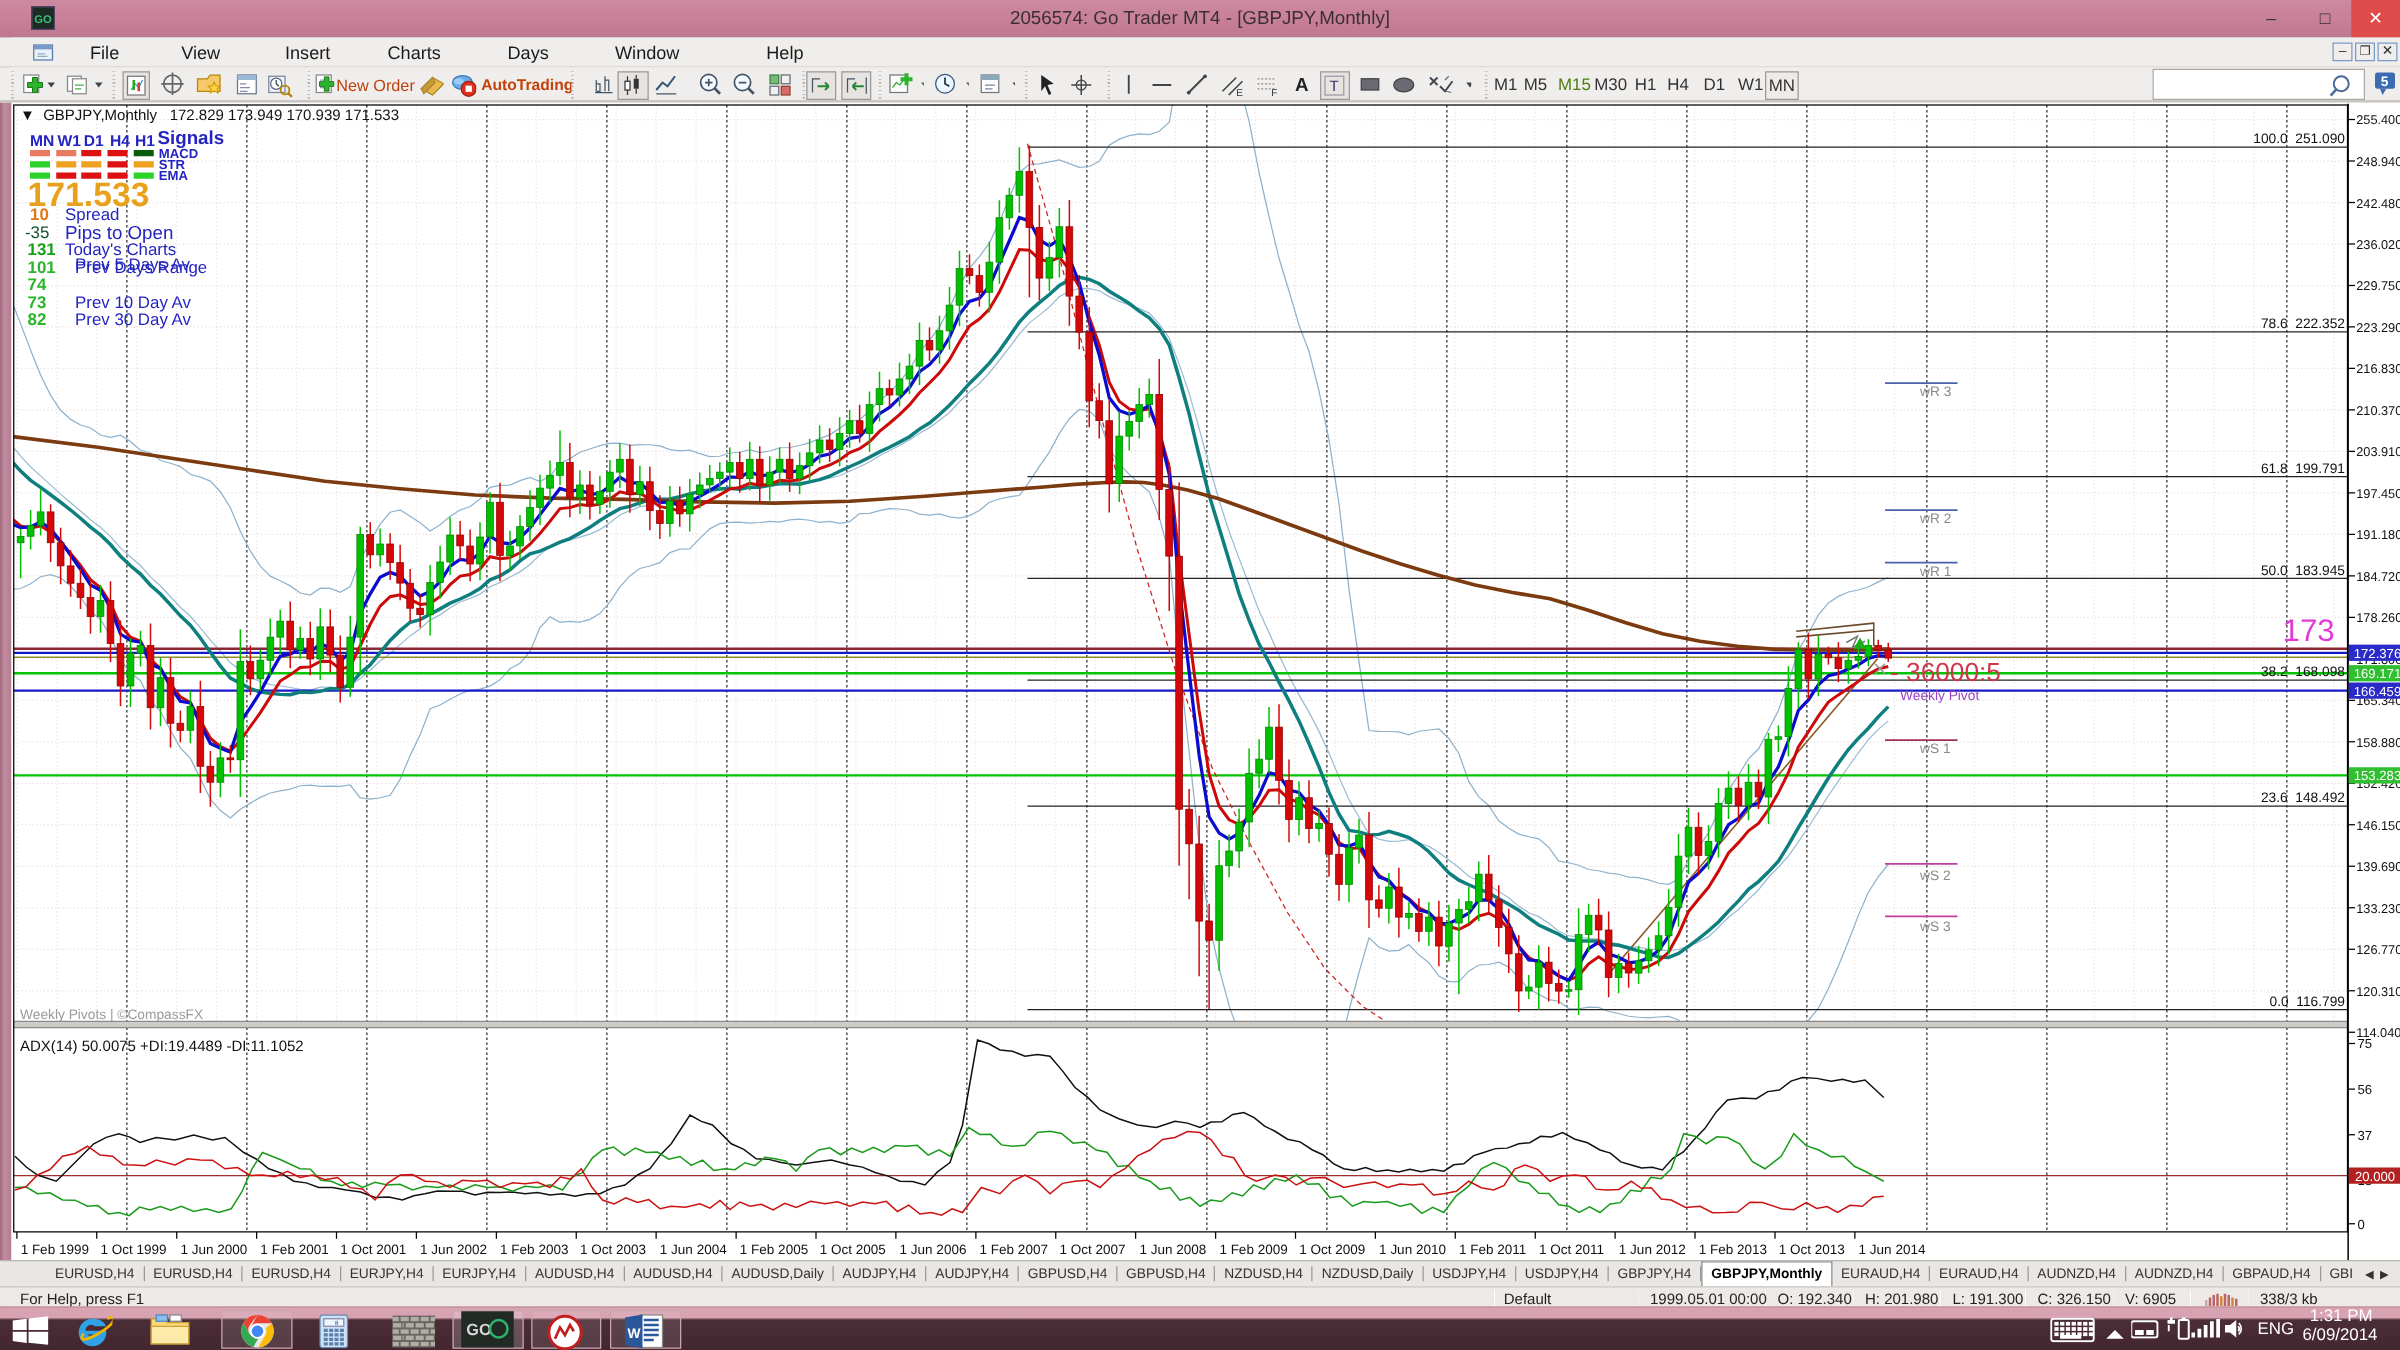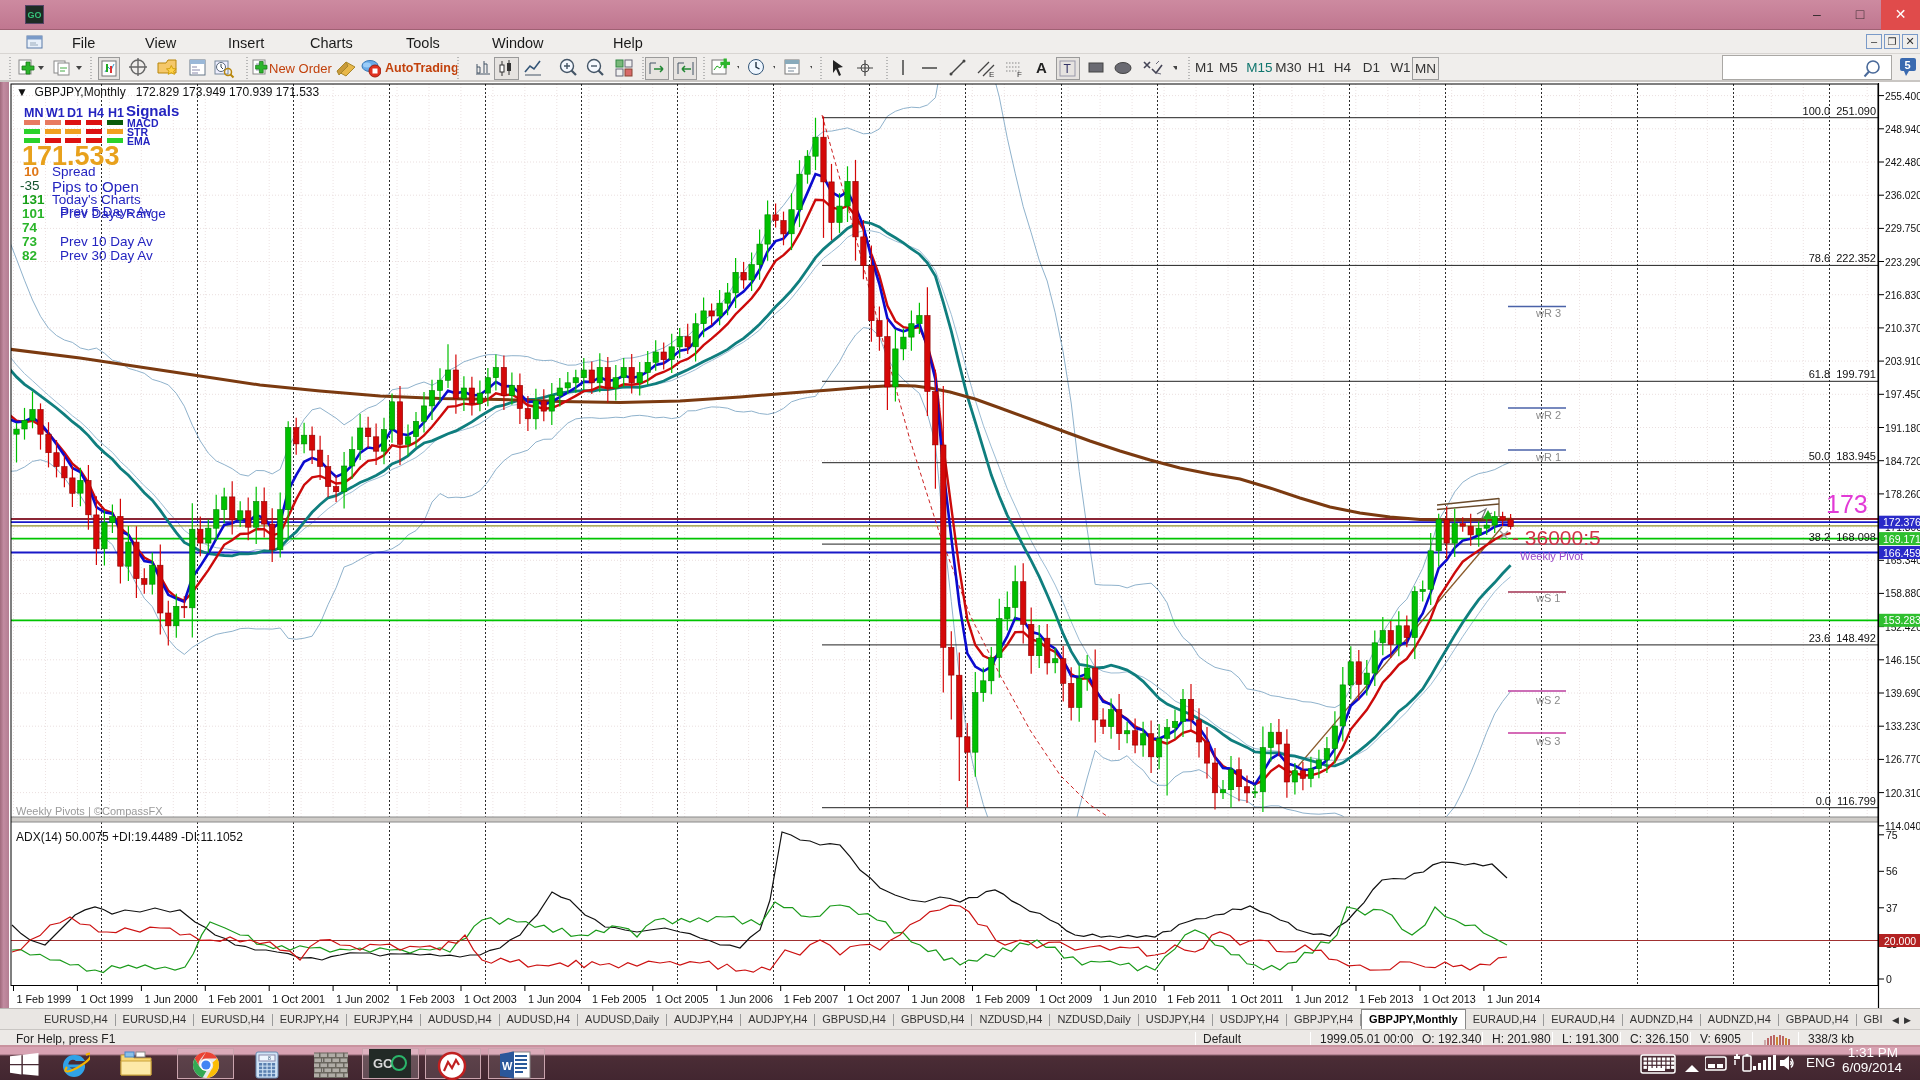--- a/index.html
+++ b/index.html
@@ -753,36 +753,37 @@
 <div class="abs nv" style="left:60px;top:206px;font-size:13.5px">Prev Days Range</div>
 <div class="abs" style="left:22px;top:220px;font-size:13.5px;font-weight:bold;color:#2ab52a">74</div>
 <div class="abs nv" style="left:60px;top:204px;font-size:13.5px">Prev 5 Days Av</div>
 <div class="abs" style="left:22px;top:234px;font-size:13.5px;font-weight:bold;color:#2ab52a">73</div>
 <div class="abs nv" style="left:60px;top:234px;font-size:13.5px">Prev 10 Day Av</div>
 <div class="abs" style="left:22px;top:248px;font-size:13.5px;font-weight:bold;color:#2ab52a">82</div>
 <div class="abs nv" style="left:60px;top:248px;font-size:13.5px">Prev 30 Day Av</div>
 
 <div id="lborder" class="abs"></div>
 <div id="title" class="abs">
+  <div class="txt abs">2056574: Go Trader MT4 - [GBPJPY,Monthly]</div>
   <div id="appico" class="abs">GO</div>
   <div class="wbtn abs" style="left:1795px;width:44px">–</div>
   <div class="wbtn abs" style="left:1839px;width:42px">□</div>
   <div class="wbtn abs" style="left:1881px;width:39px;background:#e04b4b;color:#fff">✕</div>
 </div>
 <div id="menubar" class="abs">
   <span class="abs" style="left:26px;top:3px;padding:0"><svg width="19" height="17" viewBox="0 0 19 17">
         <rect x="1" y="3" width="15" height="12" fill="#e8f0fa" stroke="#5a7aa8"></rect>
         <rect x="1" y="3" width="15" height="3.5" fill="#7a9ac8"></rect>
         <path d="M4 10h6M4 12h8" stroke="#9ab" stroke-width="1"></path>
       </svg></span>
   <span class="abs" style="left:72px;top:5px;padding:0">File</span>
   <span class="abs" style="left:145px;top:5px;padding:0">View</span>
   <span class="abs" style="left:228px;top:5px;padding:0">Insert</span>
   <span class="abs" style="left:310px;top:5px;padding:0">Charts</span>
-  <span class="abs" style="left:406px;top:5px;padding:0">Tools</span>
+  <span class="abs" style="left:406px;top:5px;padding:0">Days</span>
   <span class="abs" style="left:492px;top:5px;padding:0">Window</span>
   <span class="abs" style="left:613px;top:5px;padding:0">Help</span>
   <div class="abs" style="left:1866px;top:4px;width:16px;height:15px;border:1px solid #7a9ac8;text-align:center;font-size:11px;line-height:13px;color:#333">–</div>
   <div class="abs" style="left:1884px;top:4px;width:16px;height:15px;border:1px solid #7a9ac8;text-align:center;font-size:10px;line-height:13px;color:#333">❐</div>
   <div class="abs" style="left:1902px;top:4px;width:16px;height:15px;border:1px solid #7a9ac8;text-align:center;font-size:11px;line-height:13px;color:#333">✕</div>
 </div>
 <div id="toolbar" class="abs">
     <div class="tsep" style="left:9px"></div>
 <div class="tbtn" style="left:16px;width:30px;"><svg width="30" height="22" viewBox="0 0 30 22">
         <rect x="3" y="3" width="12" height="14" fill="#fff" stroke="#888"></rect>
@@ -942,21 +943,21 @@
       </svg></div>
 <div class="tbtn" style="left:1140px;width:37px;"><svg width="37" height="22" viewBox="0 0 37 22">
         <path d="M4 5l6 6M10 5l-6 6" stroke="#445" stroke-width="1.6"></path>
         <path d="M12 12l4 4 6-8" stroke="#445" fill="none" stroke-width="1.6"></path>
         <path d="M16 7l3-3M17 16l4 1" stroke="#667"></path>
         <path d="M0 9l6 0 -3 4z" fill="#444" transform="translate(33,0)"></path>
       </svg></div>
 <div class="tsep" style="left:1188px"></div>
 <div class="tbtn" style="left:1191px;width:27px;font-size:13.5px;color:#333;text-align:center;padding-top:3px">M1</div>
 <div class="tbtn" style="left:1219px;width:27px;font-size:13.5px;color:#333;padding-top:3px">M5</div>
-<div class="tbtn" style="left:1246px;width:27px;font-size:13.5px;color:#0f766e;text-align:center;padding-top:3px">M15</div>
+<div class="tbtn" style="left:1246px;width:27px;font-size:13.5px;color:#4d7c0f;text-align:center;padding-top:3px">M15</div>
 <div class="tbtn" style="left:1275px;width:27px;font-size:13.5px;color:#333;text-align:center;padding-top:3px">M30</div>
 <div class="tbtn" style="left:1303px;width:27px;font-size:13.5px;color:#333;text-align:center;padding-top:3px">H1</div>
 <div class="tbtn" style="left:1329px;width:27px;font-size:13.5px;color:#333;text-align:center;padding-top:3px">H4</div>
 <div class="tbtn" style="left:1358px;width:27px;font-size:13.5px;color:#333;text-align:center;padding-top:3px">D1</div>
 <div class="tbtn" style="left:1387px;width:27px;font-size:13.5px;color:#333;text-align:center;padding-top:3px">W1</div>
 <div class="tbtn" style="left:1412px;width:27px;font-size:13.5px;color:#333;text-align:center;padding-top:3px;border:1px solid #9a9a9a;background:#eeebe8">MN</div>
 <div class="tbtn" style="left:1722px;top:1px;width:170px;height:25px;background:#fff;border:1px solid #aaa8a5"><svg width="168" height="23">
         <circle cx="150" cy="11" r="6" fill="none" stroke="#4a6a9a" stroke-width="1.6"></circle>
         <path d="M146 15.5l-4.5 5" stroke="#4a6a9a" stroke-width="2"></path>
       </svg></div>

